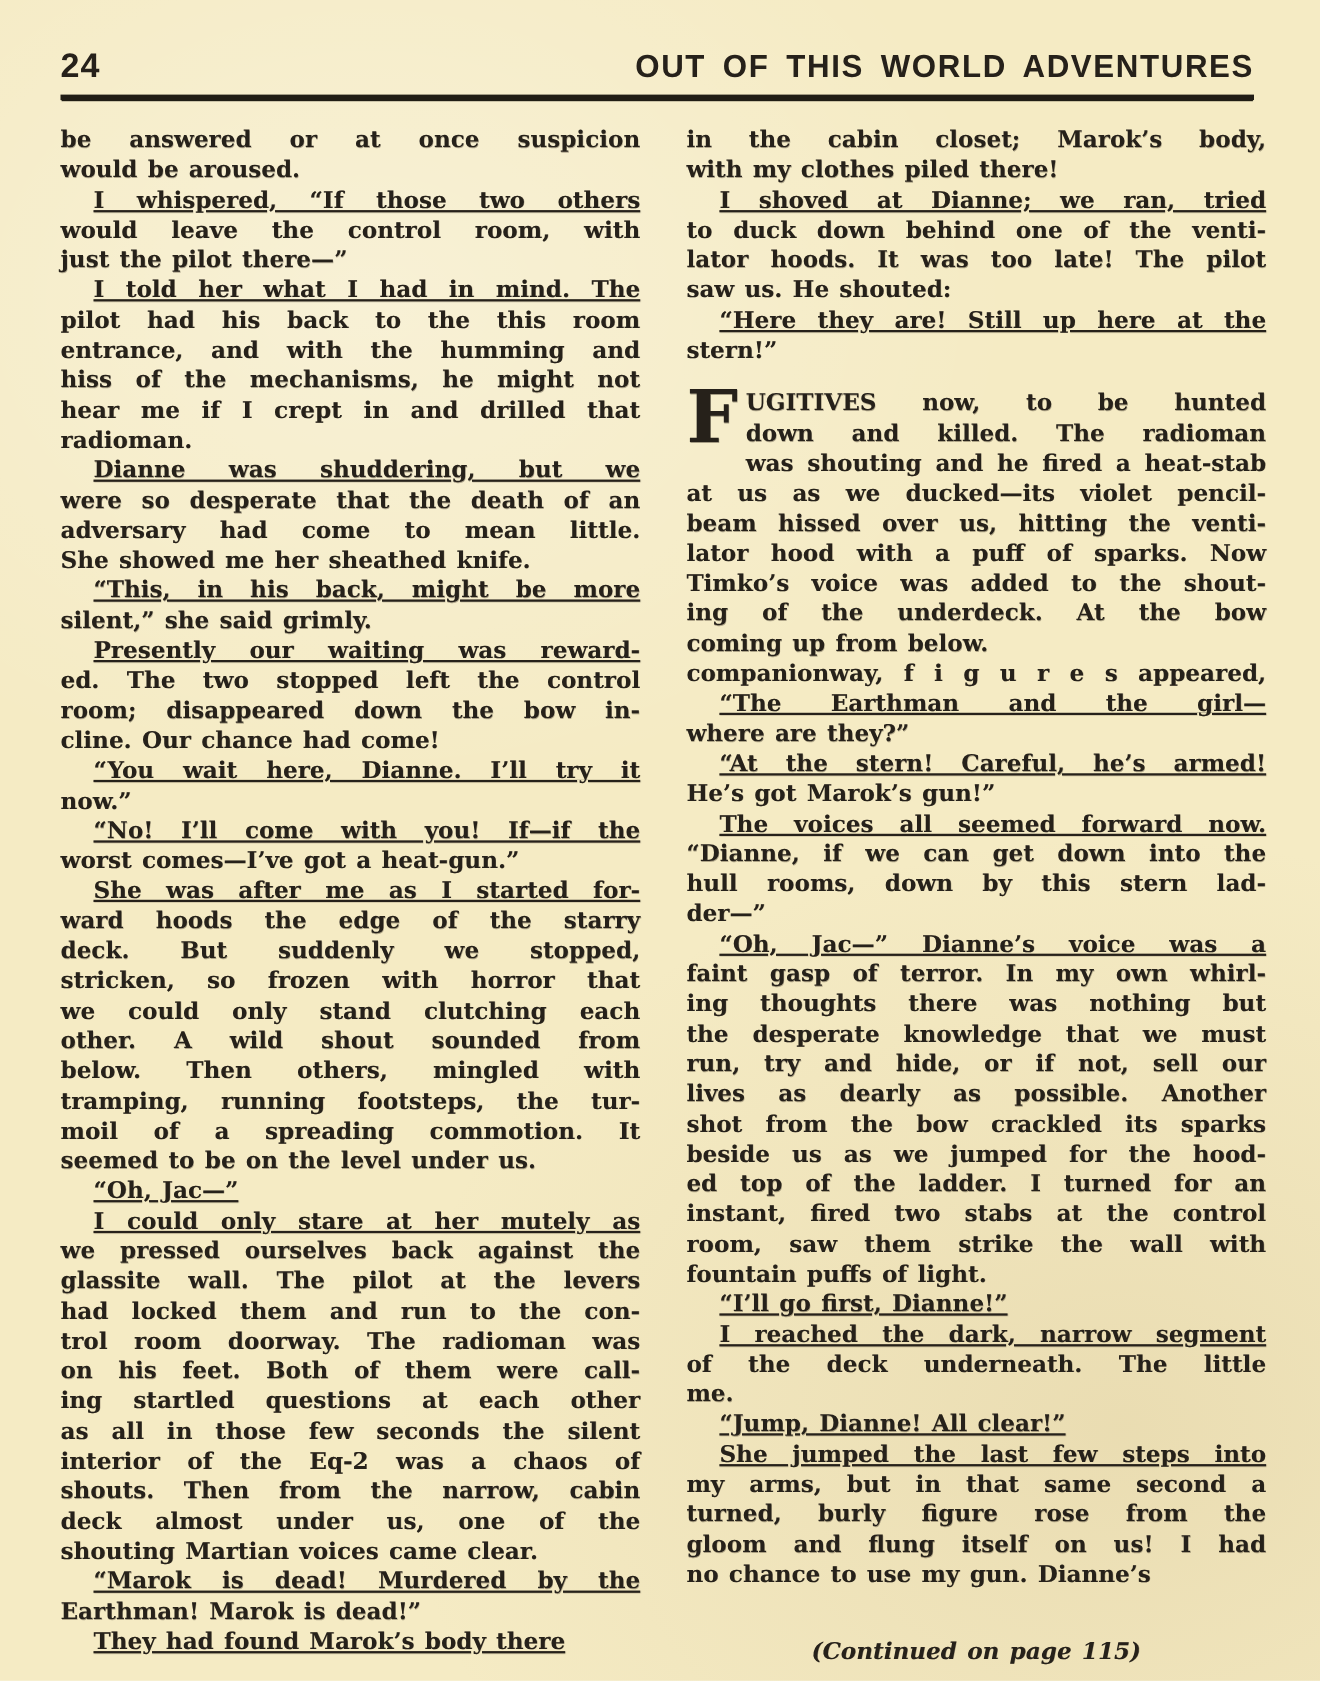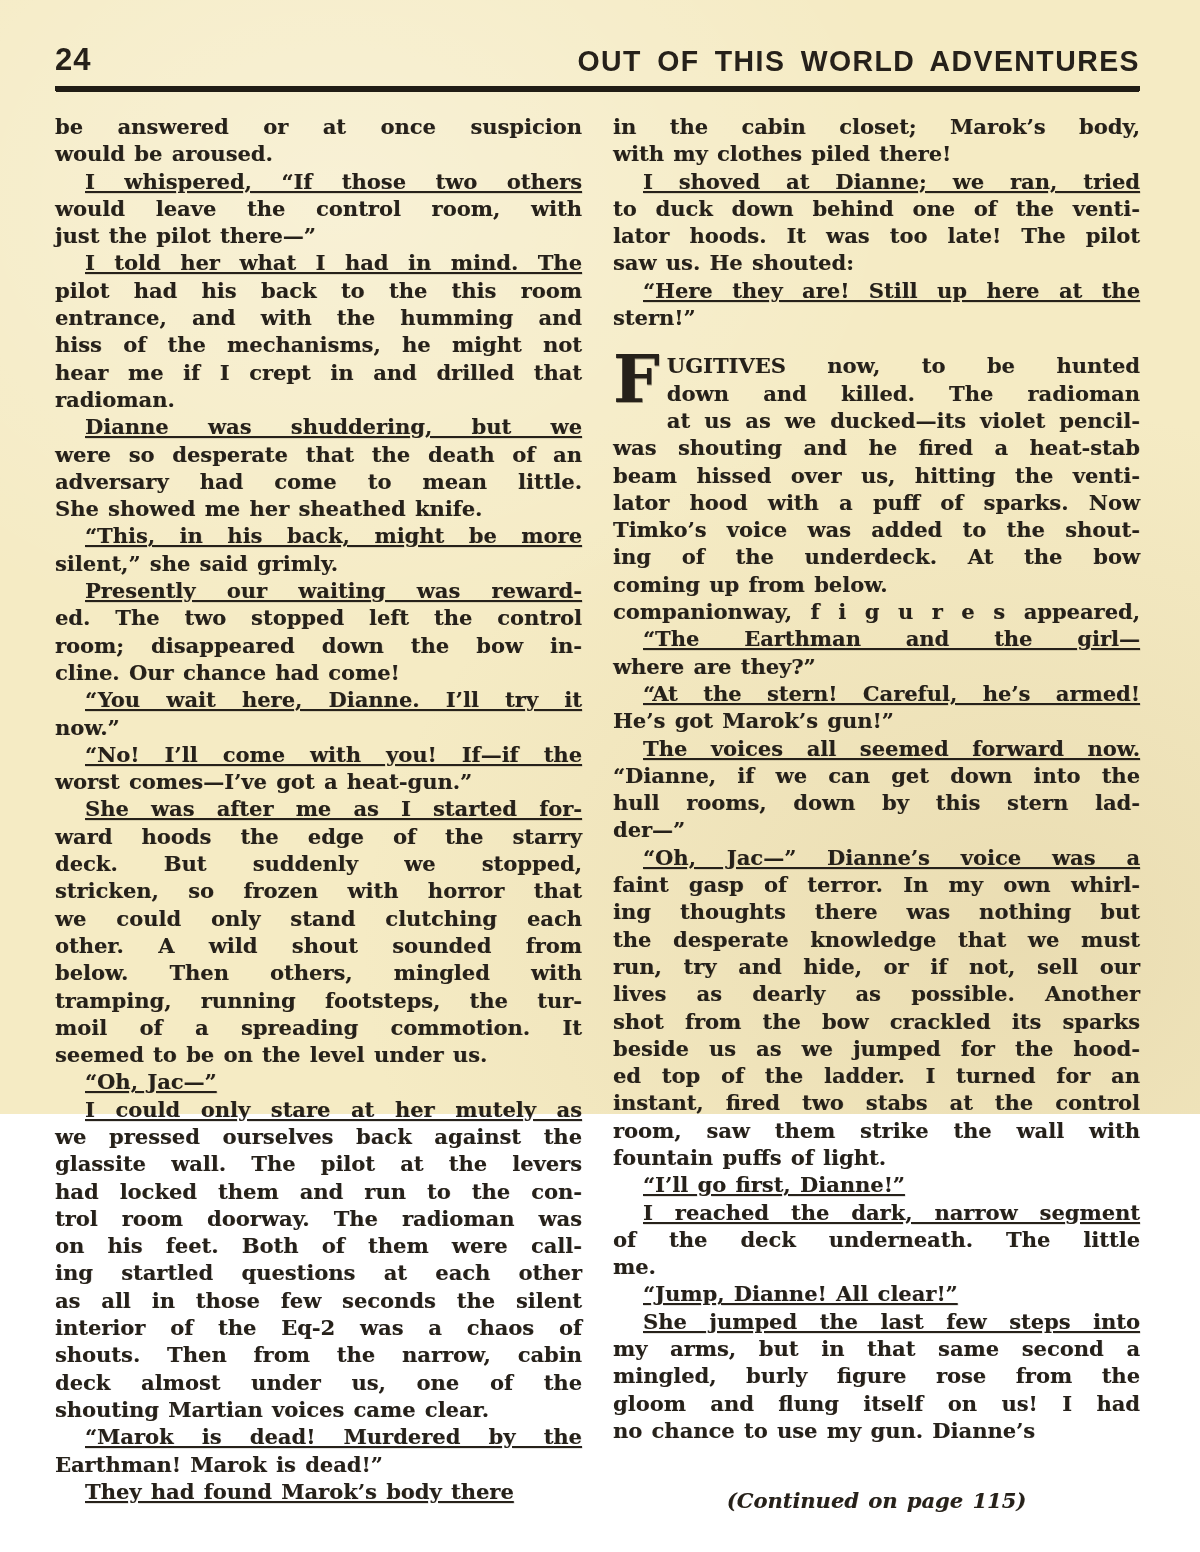--- a/index.html
+++ b/index.html
@@ -1,42 +1,42 @@
 <!DOCTYPE html>
 <html><head>
 <meta charset="utf-8">
 <style>
   html, body { margin: 0; padding: 0; }
   body {
     width: 1200px; height: 1552px; overflow: hidden;
     font-family: "DejaVu Serif", serif;
   }
   .page {
-    position: relative; width: 1200px; height: 1114px;
+    position: relative; width: 1200px; height: 1528px;
     background:
       radial-gradient(900px 700px at 28% 18%, rgba(255,255,255,0.30), rgba(255,255,255,0) 65%),
       radial-gradient(1100px 900px at 85% 85%, rgba(205,183,130,0.28), rgba(205,183,130,0) 60%),
       #f5ebc4;
     color: #26211a;
   }
   .header {
     position: absolute; left: 55px; right: 60px; top: 42px;
     display: flex; justify-content: space-between; align-items: flex-end;
     font-family: "Liberation Sans", sans-serif; font-weight: bold;
   }
   .page-number { font-size: 31px; letter-spacing: 1px; }
   .page-title  { font-size: 29px; letter-spacing: 1.5px; word-spacing: 6px; transform: scaleX(0.98); transform-origin: right bottom; }
   .rule {
     position: absolute; left: 55px; right: 60px; top: 86px; height: 5px;
     background: #211d15;
     box-shadow: 0 2px 0 -1px #211d15;
   }
   .columns {
     position: absolute; left: 55px; top: 113px;
-    display: flex; gap: 31px;
+    display: flex; gap: 42px;
   }
   .col { width: 527px; }
   .para { margin: 0; }
   .para.gap { margin-top: 21px; }
   .line {
     font-size: 21px; line-height: 27.3px; font-weight: bold;
     color: #26211a;
     text-align: justify; text-align-last: justify;
     word-spacing: 2px;
     text-shadow: 0.4px 0.4px 0 rgba(45,35,22,0.35);
@@ -156,22 +156,22 @@
           <div class="line lastline">saw us. He shouted:</div>
         </div>
         <div class="para">
           <div class="line indent">“Here they are! Still up here at the</div>
           <div class="line lastline">stern!”</div>
         </div>
         <div class="para gap">
           <span class="dropcap">F</span>
           <div class="line">UGITIVES now, to be hunted</div>
           <div class="line indent2">down and killed. The radioman</div>
+          <div class="line">was shouting and he fired a heat-stab</div>
           <div class="line">at us as we ducked—its violet pencil-</div>
-          <div class="line">was shouting and he fired a heat-stab</div>
           <div class="line">beam hissed over us, hitting the venti-</div>
           <div class="line">lator hood with a puff of sparks. Now</div>
           <div class="line">Timko’s voice was added to the shout-</div>
           <div class="line">ing of the underdeck. At the bow</div>
           <div class="line lastline">coming up from below.</div>
           <div class="line">companionway, f i g u r e s appeared,</div>
         </div>
         <div class="para">
           <div class="line indent">“The Earthman and the girl—</div>
           <div class="line lastline">where are they?”</div>
@@ -207,21 +207,21 @@
           <div class="line indent">I reached the dark, narrow segment</div>
           <div class="line">of the deck underneath. The little</div>
           <div class="line lastline">me.</div>
         </div>
         <div class="para">
           <div class="line indent lastline">“Jump, Dianne! All clear!”</div>
         </div>
         <div class="para">
           <div class="line indent">She jumped the last few steps into</div>
           <div class="line">my arms, but in that same second a</div>
-          <div class="line">mingled, burly figure rose from the</div>
+          <div class="line">turned, burly figure rose from the</div>
           <div class="line">gloom and flung itself on us! I had</div>
           <div class="line lastline">no chance to use my gun. Dianne’s</div>
         </div>
         <div class="para center">
           <div class="line lastline italic">(Continued on page 115)</div>
         </div>
       </section>
   </div>
 </div>
 

